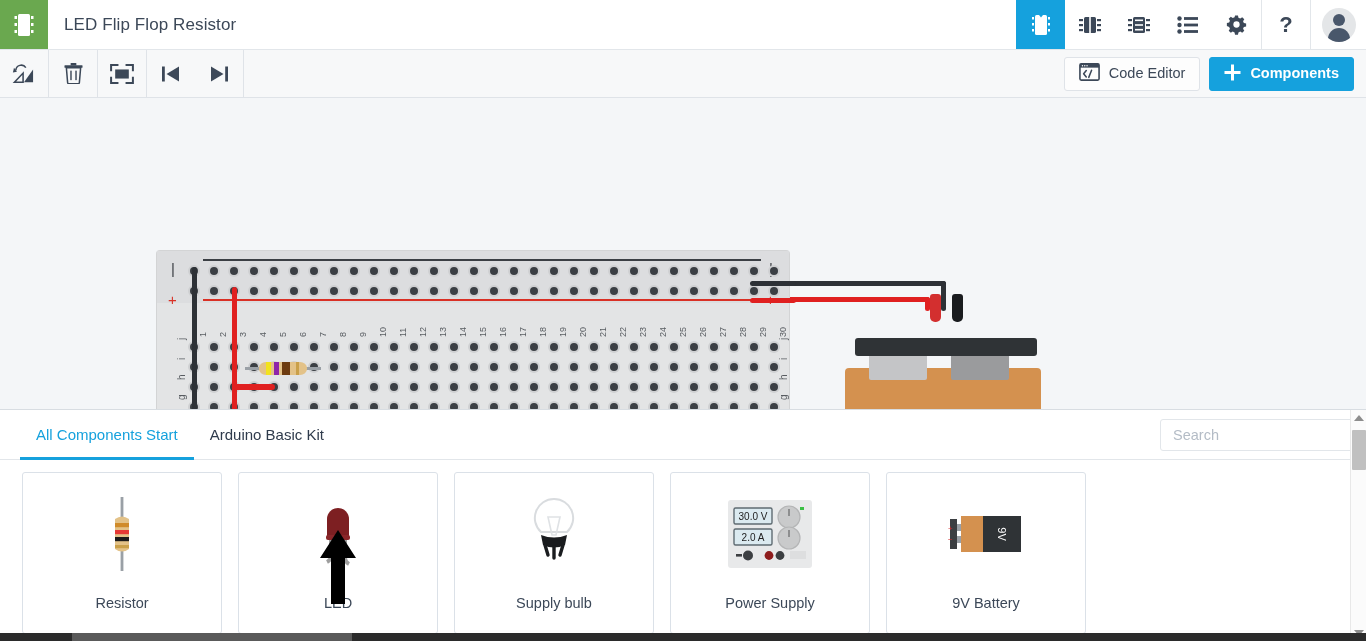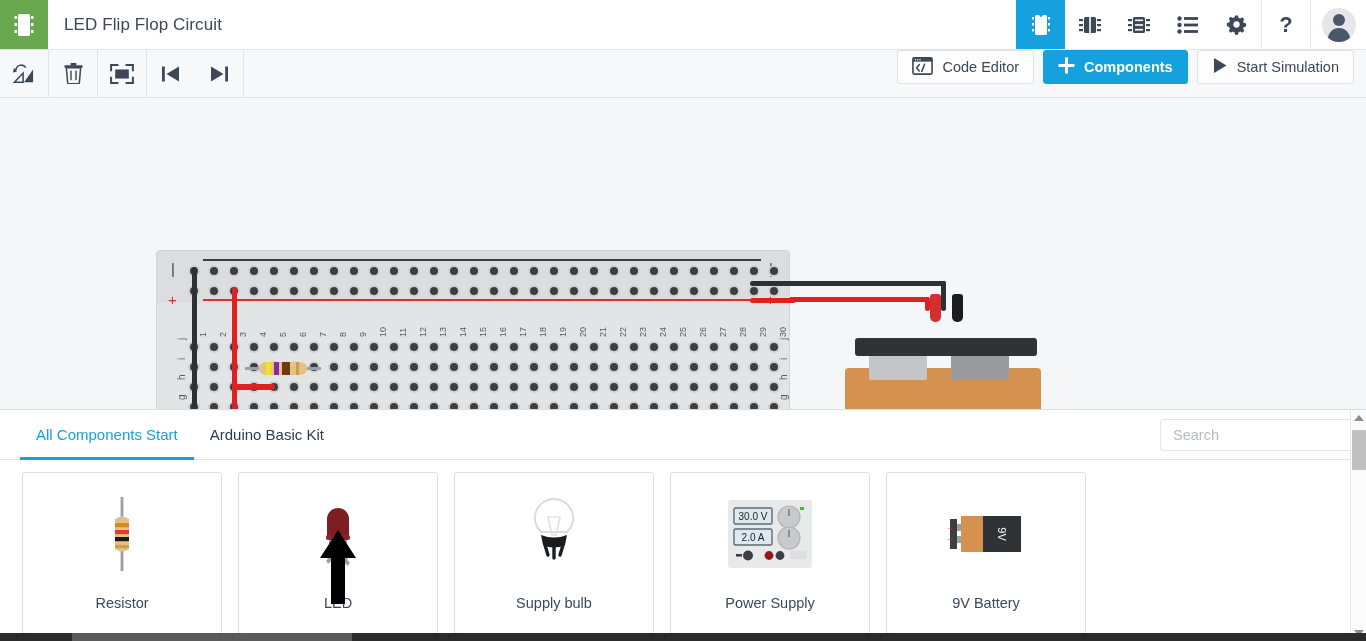--- a/index.html
+++ b/index.html
@@ -57,21 +57,21 @@
     height: 48px; background: #f7f8f9; border-bottom: 1px solid #dfe3e8;
     display: flex; align-items: stretch;
   }
   .tb-group { display: flex; align-items: stretch; }
   .tb-btn {
     width: 48px; display: flex; align-items: center; justify-content: center;
     cursor: pointer; color: #3c4858;
   }
   .tb-div { width: 1px; background: #dfe3e8; margin: 0; align-self: stretch; }
   .tb-spacer { flex: 1 1 auto; }
-  .tb-right { display: flex; align-items: flex-start; gap: 9px; padding-right: 12px; }
+  .tb-right { display: flex; align-items: center; gap: 9px; padding-right: 12px; }
   .btn {
     height: 34px; display: inline-flex; align-items: center; gap: 9px;
     padding: 0 14px; border-radius: 3px; font-size: 14.5px; cursor: pointer;
     white-space: nowrap;
   }
   .btn-ghost { background: #fdfdfd; border: 1px solid #dfe3e8; color: #3c4858; }
   .btn-primary { background: #15a1dd; border: 1px solid #15a1dd; color: #fff; font-weight: 700; }
   .btn-label { line-height: 1; }
 
   
@@ -197,21 +197,21 @@
       <svg width="20" height="26" viewBox="0 0 20 26">
         <rect x="4" y="2" width="12" height="22" rx="1.5" fill="#fff"></rect>
         <rect x="0.5" y="4" width="2.5" height="3" fill="#fff"></rect>
         <rect x="0.5" y="11" width="2.5" height="3" fill="#fff"></rect>
         <rect x="0.5" y="18" width="2.5" height="3" fill="#fff"></rect>
         <rect x="17" y="4" width="2.5" height="3" fill="#fff"></rect>
         <rect x="17" y="11" width="2.5" height="3" fill="#fff"></rect>
         <rect x="17" y="18" width="2.5" height="3" fill="#fff"></rect>
       </svg>
     </div>
-    <div class="project-title">LED Flip Flop Circuit</div>
+    <div class="project-title">LED Flip Flop Resistor</div>
     <div class="header-spacer"></div>
     <div class="hdr-icons">
 
       <div class="hdr-icon active">
         <svg width="20" height="24" viewBox="0 0 20 24">
           <rect x="4" y="2" width="12" height="20" rx="1.5" fill="#fff"></rect>
           <rect x="1" y="4" width="2" height="2.5" fill="#fff"></rect>
             <rect x="1" y="10" width="2" height="2.5" fill="#fff"></rect>
             <rect x="1" y="16" width="2" height="2.5" fill="#fff"></rect>
           <rect x="17" y="4" width="2" height="2.5" fill="#fff"></rect>
@@ -342,28 +342,20 @@
       <div class="btn btn-primary">
         <span>
           <svg width="17" height="17" viewBox="0 0 17 17">
             <rect x="7" y="0.5" width="3" height="16" fill="#fff"></rect>
             <rect x="0.5" y="7" width="16" height="3" fill="#fff"></rect>
           </svg>
         </span>
         <span class="btn-label">Components</span>
       </div>
 
-      <div class="btn btn-ghost">
-        <span>
-          <svg width="16" height="17" viewBox="0 0 16 17">
-            <path d="M2 1 L2 16 L14.5 8.5 Z" fill="#3c4858"></path>
-          </svg>
-        </span>
-        <span class="btn-label">Start Simulation</span>
-      </div>
     </div>
   </div>
 
   <div class="canvas">
 
     <div class="battery" style="left:843px;top:218px;width:200px;height:200px;">
       <div class="bat-body" style="left:2px;top:52px;width:196px;height:112px;"></div>
 
       <div class="bat-term" style="left:26px;top:38px;width:58px;height:26px;"></div>
       <div class="bat-term2" style="left:108px;top:34px;width:58px;height:30px;"></div>

